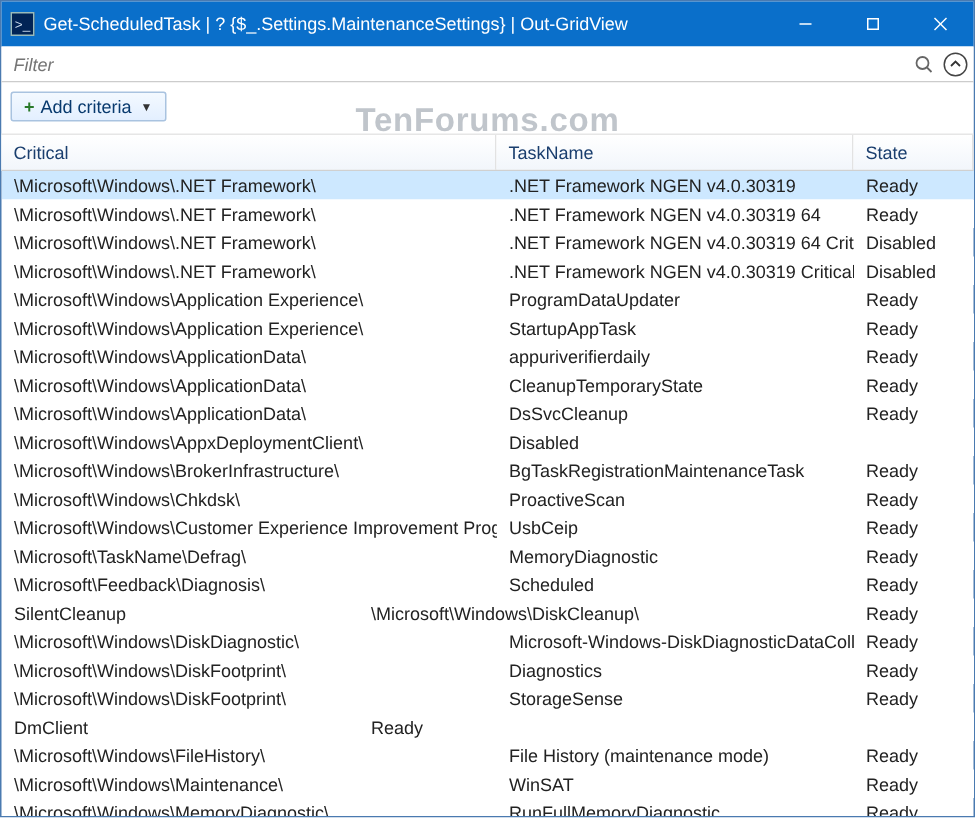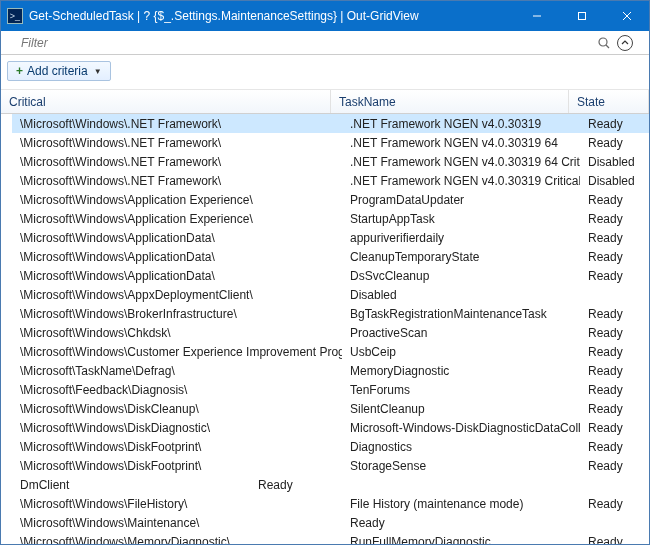--- a/index.html
+++ b/index.html
@@ -3,36 +3,36 @@
 <meta charset="utf-8">
 <style>
   * { box-sizing: border-box; margin: 0; padding: 0; }
   html, body { width: 650px; height: 545px; font-family: "Segoe UI", Tahoma, sans-serif; font-size: 12px; overflow: hidden; background: #fff; }
   .window { width: 650px; height: 545px; border: 1px solid #4a7ab0; display: flex; flex-direction: column; background: #fff; }
   .titlebar { height: 30px; background: #0a6fca; color: #fff; display: flex; align-items: center; padding: 0 0 0 6px; }
   .titlebar .ps-icon { width: 16px; height: 16px; background: #012456; border: 1px solid #9bb; display:inline-flex; align-items:center; justify-content:center; font-size:9px; color:#cde; margin-right:6px; }
   .titlebar .title { flex: 1; font-size: 12px; white-space: nowrap; overflow: hidden; }
   .winbtns { display: flex; height: 100%; }
   .winbtn { width: 45px; display:flex; align-items:center; justify-content:center; color:#fff; font-size:12px; }
-  .filterbar { height: 24px; border-bottom: 1px solid #ccc; display:flex; align-items:center; padding: 0 16px; background:#fff; }
+  .filterbar { height: 24px; border-bottom: 1px solid #ccc; display:flex; align-items:center; padding: 0 4px; background:#fff; }
   .filter-input { flex:1; border:none; outline:none; font-style: italic; color:#888; font-size:12px; padding:2px 4px; }
   .filter-icons { display:flex; gap:6px; align-items:center; color:#555; }
   .search-icon svg, .chevron-icon svg { display:block; }
   .chevron-circle { width:16px; height:16px; border:1px solid #444; border-radius:50%; display:flex; align-items:center; justify-content:center; }
   .criteria-bar { padding: 6px 6px 8px 6px; border-bottom:1px solid #e6e6e6; background:#fff; }
   .add-criteria { display:inline-flex; align-items:center; gap:4px; border:1px solid #a9c3e0; background: linear-gradient(#f3f9ff,#e3efff); padding: 2px 8px; font-size:12px; color:#083a6e; border-radius:2px; }
   .add-criteria .plus { color:#2a7a2a; font-weight:bold; }
   .add-criteria .tri { font-size:8px; color:#333; margin-left:2px; }
   .grid-head { display:flex; background:#fff; border-bottom:1px solid #d0d0d0; height:24px; align-items:stretch; }
   .grid-head .col { border-right:1px solid #e2e2e2; padding:4px 8px; font-size:12px; color:#1a3e6e; background:linear-gradient(#fff,#f2f6fb); display:flex; align-items:center; }
   .col-path { width: 330px; }
   .col-name { width: 238px; }
   .col-state { width: 62px; flex:1; }
   .grid-body { flex:1; overflow-y:auto; overflow-x:hidden; }
-  .row { display:flex; height:19px; align-items:center; font-size:12px; color:#222;margin-left:11px; }
+  .row { display:flex; height:19px; align-items:center; font-size:12px; color:#222; }
   .row:nth-child(even){ background:#fff; }
   .row .cell { padding: 2px 8px; white-space:nowrap; overflow:hidden; text-overflow:clip; }
   .row .cell-path { width:330px; }
   .row .cell-name { width:238px; }
   .row .cell-state { width:62px; flex:1; }
   .row.selected { background:#cde8ff !important; }
   .watermark { position:absolute; top:36px; left:0; right:0; text-align:center; font-size:22px; font-weight:600; color:rgba(140,150,160,0.55); letter-spacing:0.5px; pointer-events:none; text-shadow:0 1px 1px rgba(255,255,255,0.6); }
   .wrap { position:relative; flex:1; display:flex; flex-direction:column; min-height:0; }
   
   .grid-body::-webkit-scrollbar { width:16px; }
@@ -61,20 +61,21 @@
       <div class="winbtn close">
         <svg width="10" height="10" viewBox="0 0 10 10">
             <line x1="1" y1="1" x2="9" y2="9" stroke="#fff" stroke-width="1"></line>
             <line x1="9" y1="1" x2="1" y2="9" stroke="#fff" stroke-width="1"></line>
           </svg>
       </div>
     </div>
   </div>
 
   <div class="wrap">
+    <div class="watermark">TenForums.com</div>
 
     <div class="filterbar">
       <input class="filter-input" placeholder="Filter" style="">
       <div class="filter-icons">
         <span class="search-icon">
           <svg width="14" height="14" viewBox="0 0 14 14">
               <circle cx="6" cy="6" r="4" fill="none" stroke="#666" stroke-width="1.2"></circle>
               <line x1="9" y1="9" x2="12" y2="12" stroke="#666" stroke-width="1.2"></line>
             </svg>
         </span>
@@ -165,26 +166,26 @@
           <div class="cell cell-name">UsbCeip</div>
           <div class="cell cell-state">Ready</div>
         </div>
         <div class="row">
           <div class="cell cell-path">\Microsoft\TaskName\Defrag\</div>
           <div class="cell cell-name">MemoryDiagnostic</div>
           <div class="cell cell-state">Ready</div>
         </div>
         <div class="row">
           <div class="cell cell-path">\Microsoft\Feedback\Diagnosis\</div>
-          <div class="cell cell-name">TenForums</div>
-          <div class="cell cell-state">Ready</div>
-        </div>
-        <div class="row">
+          <div class="cell cell-name">Scheduled</div>
+          <div class="cell cell-state">Ready</div>
+        </div>
+        <div class="row">
+          <div class="cell cell-name">SilentCleanup</div>
           <div class="cell cell-path">\Microsoft\Windows\DiskCleanup\</div>
-          <div class="cell cell-name">SilentCleanup</div>
           <div class="cell cell-state">Ready</div>
         </div>
         <div class="row">
           <div class="cell cell-path">\Microsoft\Windows\DiskDiagnostic\</div>
           <div class="cell cell-name">Microsoft-Windows-DiskDiagnosticDataCollector</div>
           <div class="cell cell-state">Ready</div>
         </div>
         <div class="row">
           <div class="cell cell-path">\Microsoft\Windows\DiskFootprint\</div>
           <div class="cell cell-name">Diagnostics</div>
@@ -199,20 +200,21 @@
           <div class="cell cell-name">DmClient</div>
           <div class="cell cell-state">Ready</div>
         </div>
         <div class="row">
           <div class="cell cell-path">\Microsoft\Windows\FileHistory\</div>
           <div class="cell cell-name">File History (maintenance mode)</div>
           <div class="cell cell-state">Ready</div>
         </div>
         <div class="row">
           <div class="cell cell-path">\Microsoft\Windows\Maintenance\</div>
+          <div class="cell cell-name">WinSAT</div>
           <div class="cell cell-state">Ready</div>
         </div>
         <div class="row">
           <div class="cell cell-path">\Microsoft\Windows\MemoryDiagnostic\</div>
           <div class="cell cell-name">RunFullMemoryDiagnostic</div>
           <div class="cell cell-state">Ready</div>
         </div>
       </div>
   </div>
 </div>

